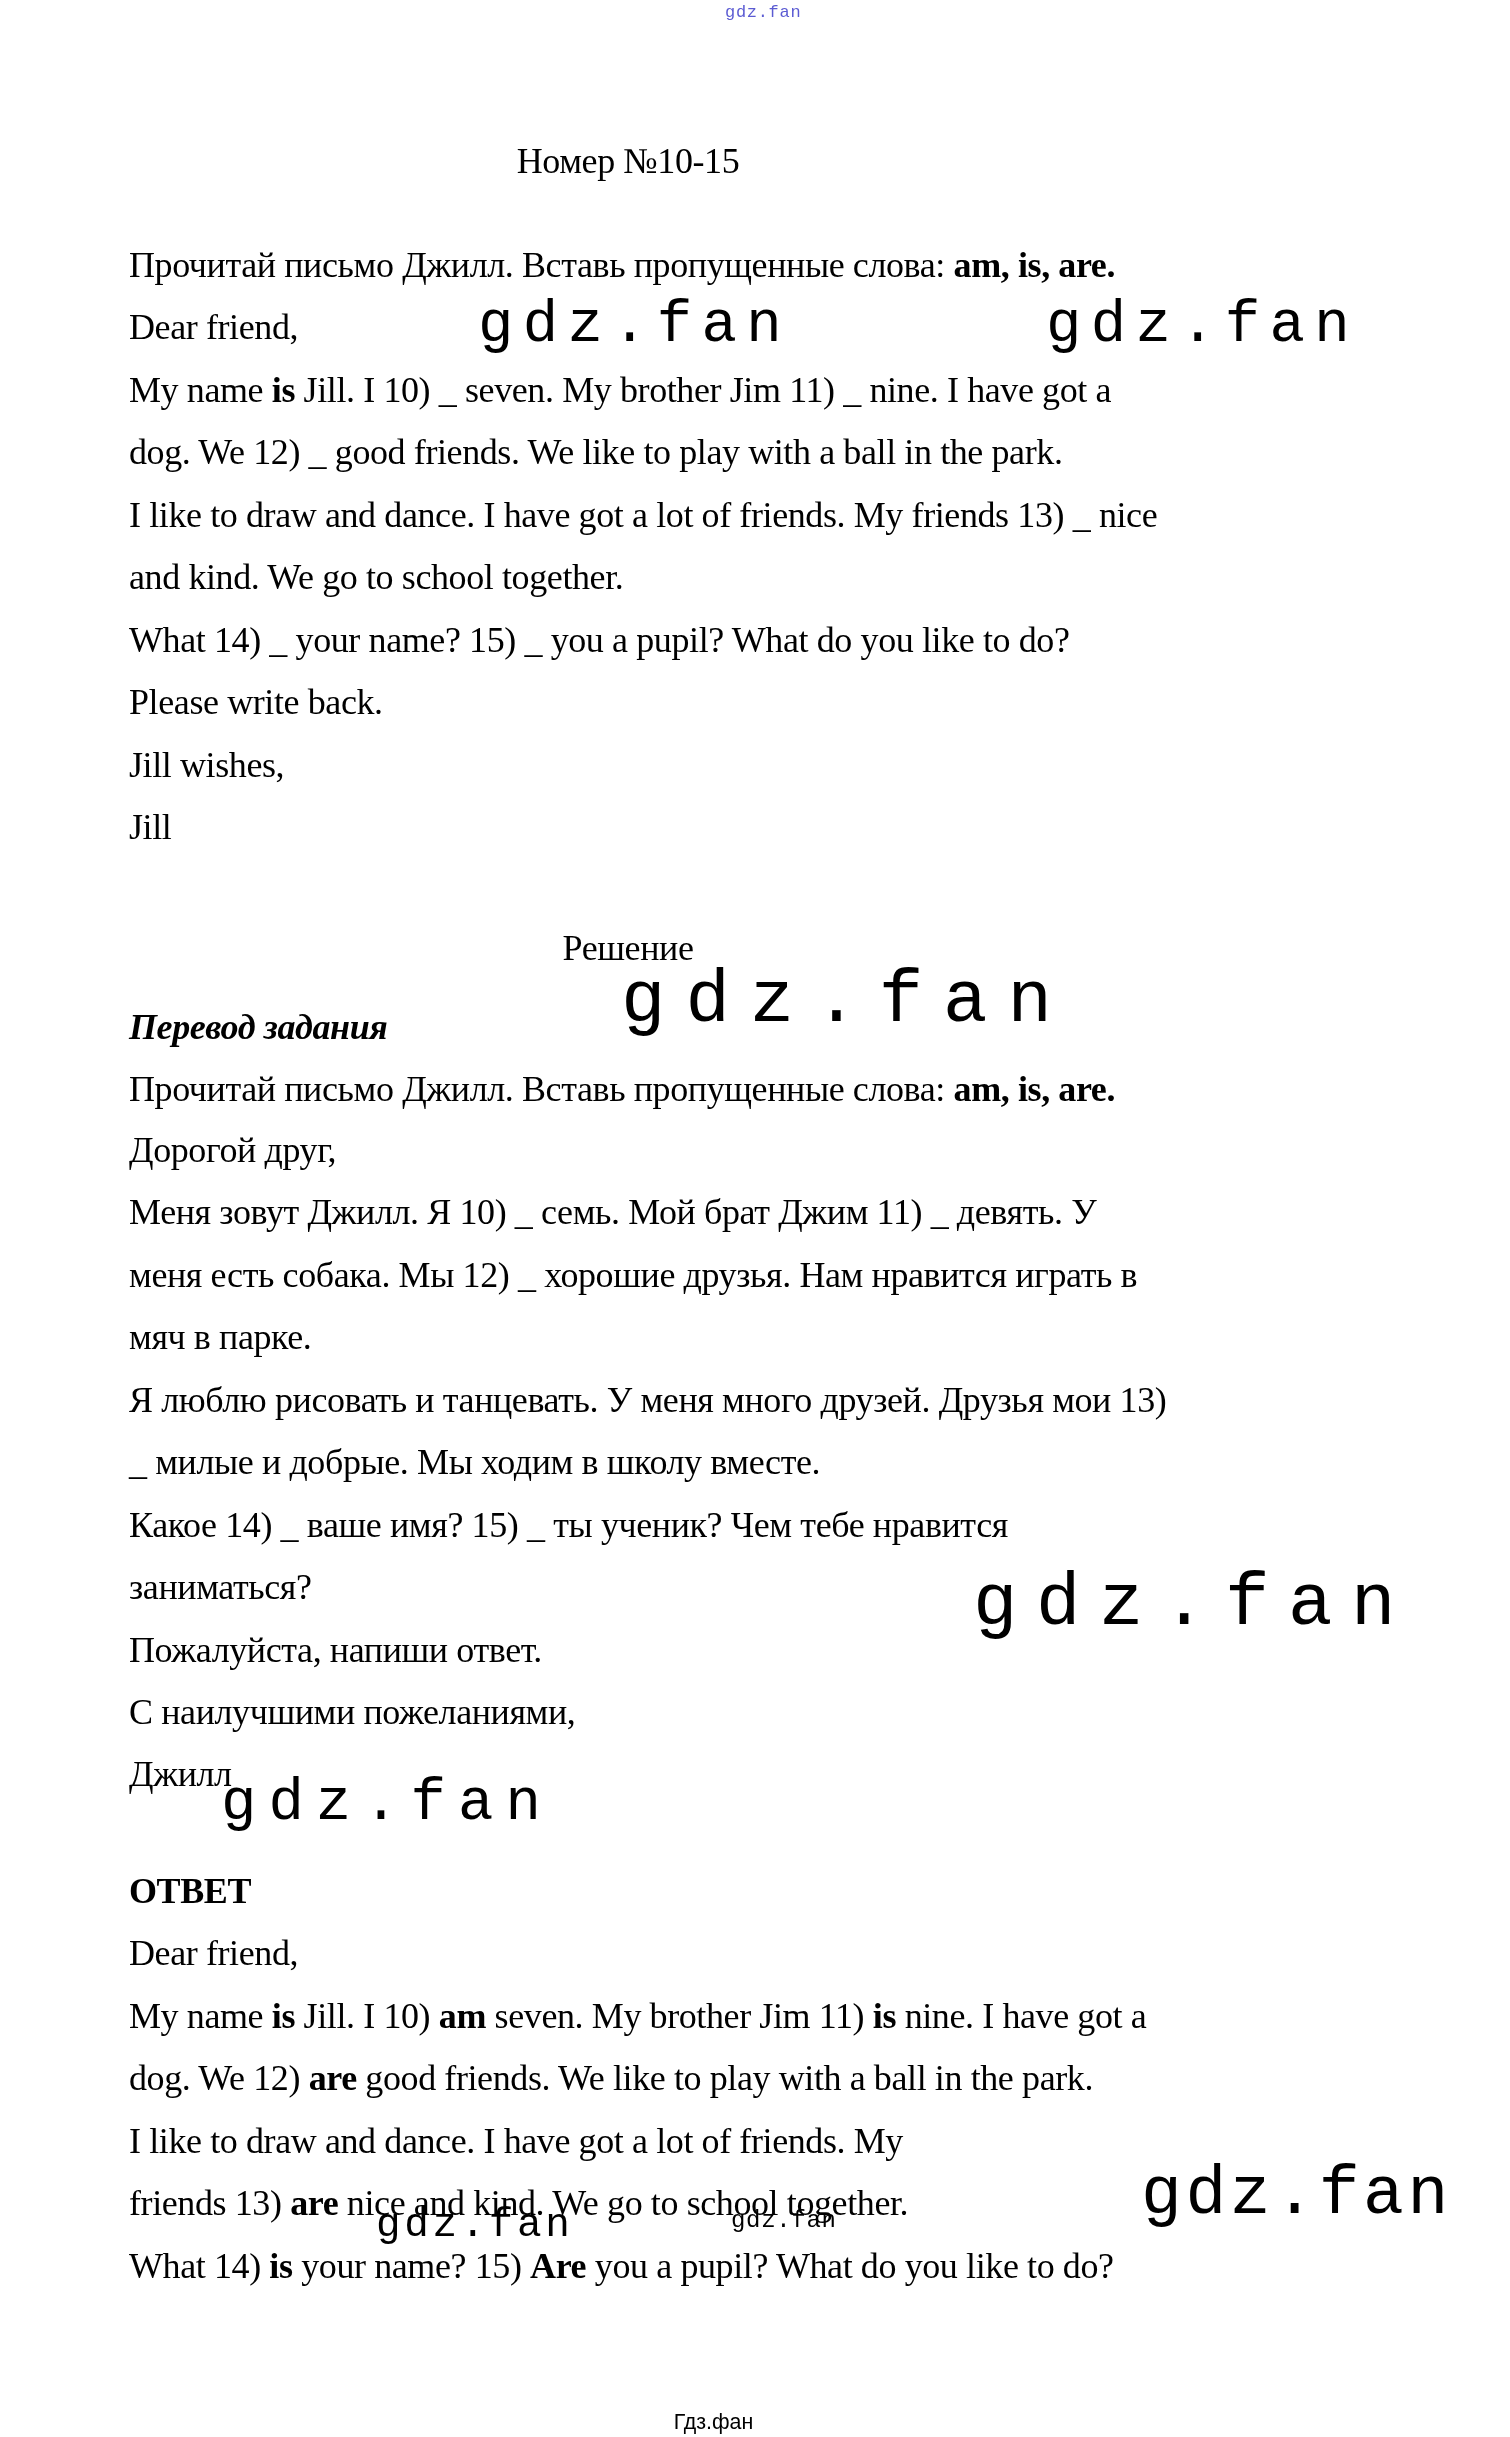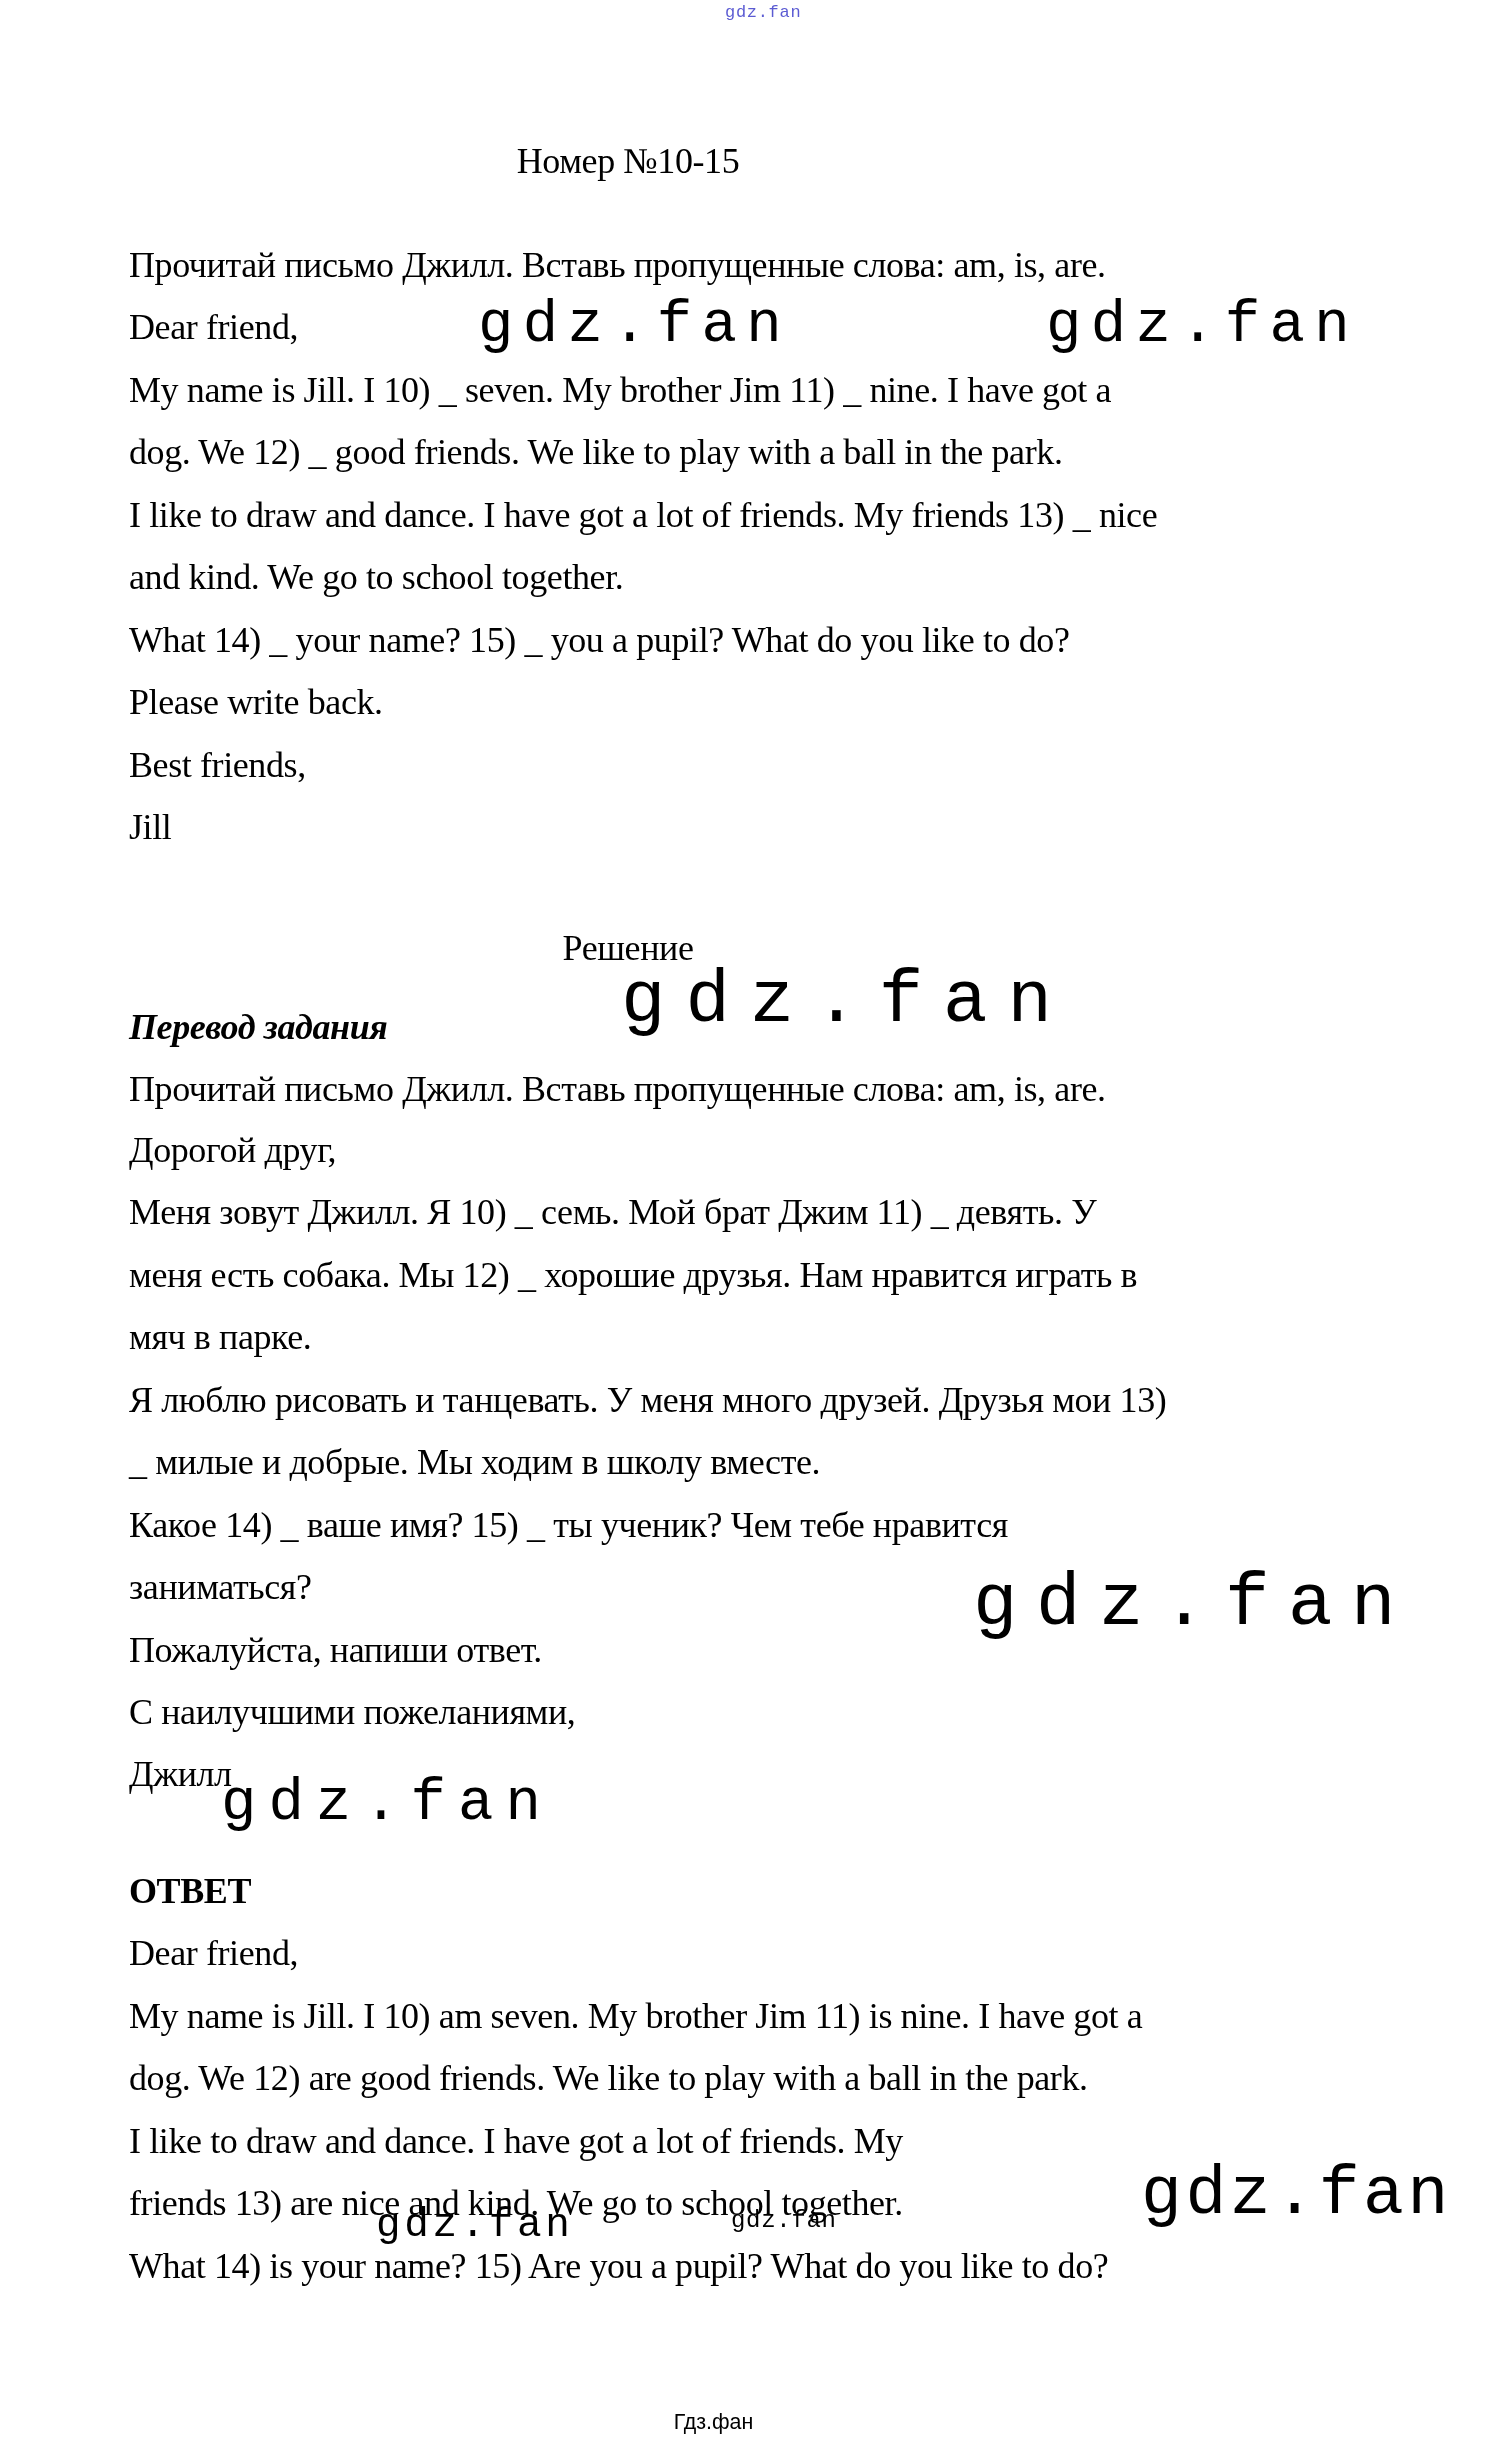--- a/index.html
+++ b/index.html
@@ -13,21 +13,21 @@
     color:#000000;
   }
   .line{
     position:absolute;
     left:129px;
     font-size:36px;
     line-height:40px;
     white-space:nowrap;
     letter-spacing:-0.4px;
   }
-  .line b{font-weight:normal;text-align:right;}
+  .line b{font-weight:bold;text-align:right;}
   .centered{
     left:0;
     width:1256px;
     text-align:center;
   }
   .heading-bold{font-weight:bold;}
   .heading-bold-italic{font-weight:bold;font-style:italic;}
   .wm{
     position:absolute;
     font-family:Liberation Mono, monospace;
@@ -63,21 +63,21 @@
   <div class="wm" style="left:478px;top:296px;font-size:59px;letter-spacing:9.3px;">gdz.fan</div>
   <div class="wm" style="left:1046px;top:296px;font-size:59px;letter-spacing:9.3px;">gdz.fan</div>
 
   <div class="line" style="top:307px;"><span>Dear friend,</span></div>
   <div class="line" style="top:370px;"><span>My name </span><b>is</b><span> Jill. I 10) _ seven. My brother Jim 11) _ nine. I have got a</span></div>
   <div class="line" style="top:432px;"><span>dog. We 12) _ good friends. We like to play with a ball in the park.</span></div>
   <div class="line" style="top:495px;"><span>I like to draw and dance. I have got a lot of friends. My friends 13) _ nice</span></div>
   <div class="line" style="top:557px;"><span>and kind. We go to school together.</span></div>
   <div class="line" style="top:620px;text-align:center;"><span>What 14) _ your name? 15) _ you a pupil? What do you like to do?</span></div>
   <div class="line" style="top:682px;"><span>Please write back.</span></div>
-  <div class="line" style="top:745px;"><span>Best friends,</span></div>
+  <div class="line" style="top:745px;"><span>Jill wishes,</span></div>
   <div class="line" style="top:807px;"><span>Jill</span></div>
 
   <div class="line centered" style="top:928px;">Решение</div>
 
   <div class="wm" style="left:621px;top:964px;font-size:74px;letter-spacing:20px;">gdz.fan</div>
 
   <div class="line heading-bold-italic" style="top:1007px;">Перевод задания</div>
 
   <div class="line" style="top:1069px;"><span>Прочитай письмо Джилл. Вставь пропущенные слова: </span><b>am, is, are.</b></div>
 

